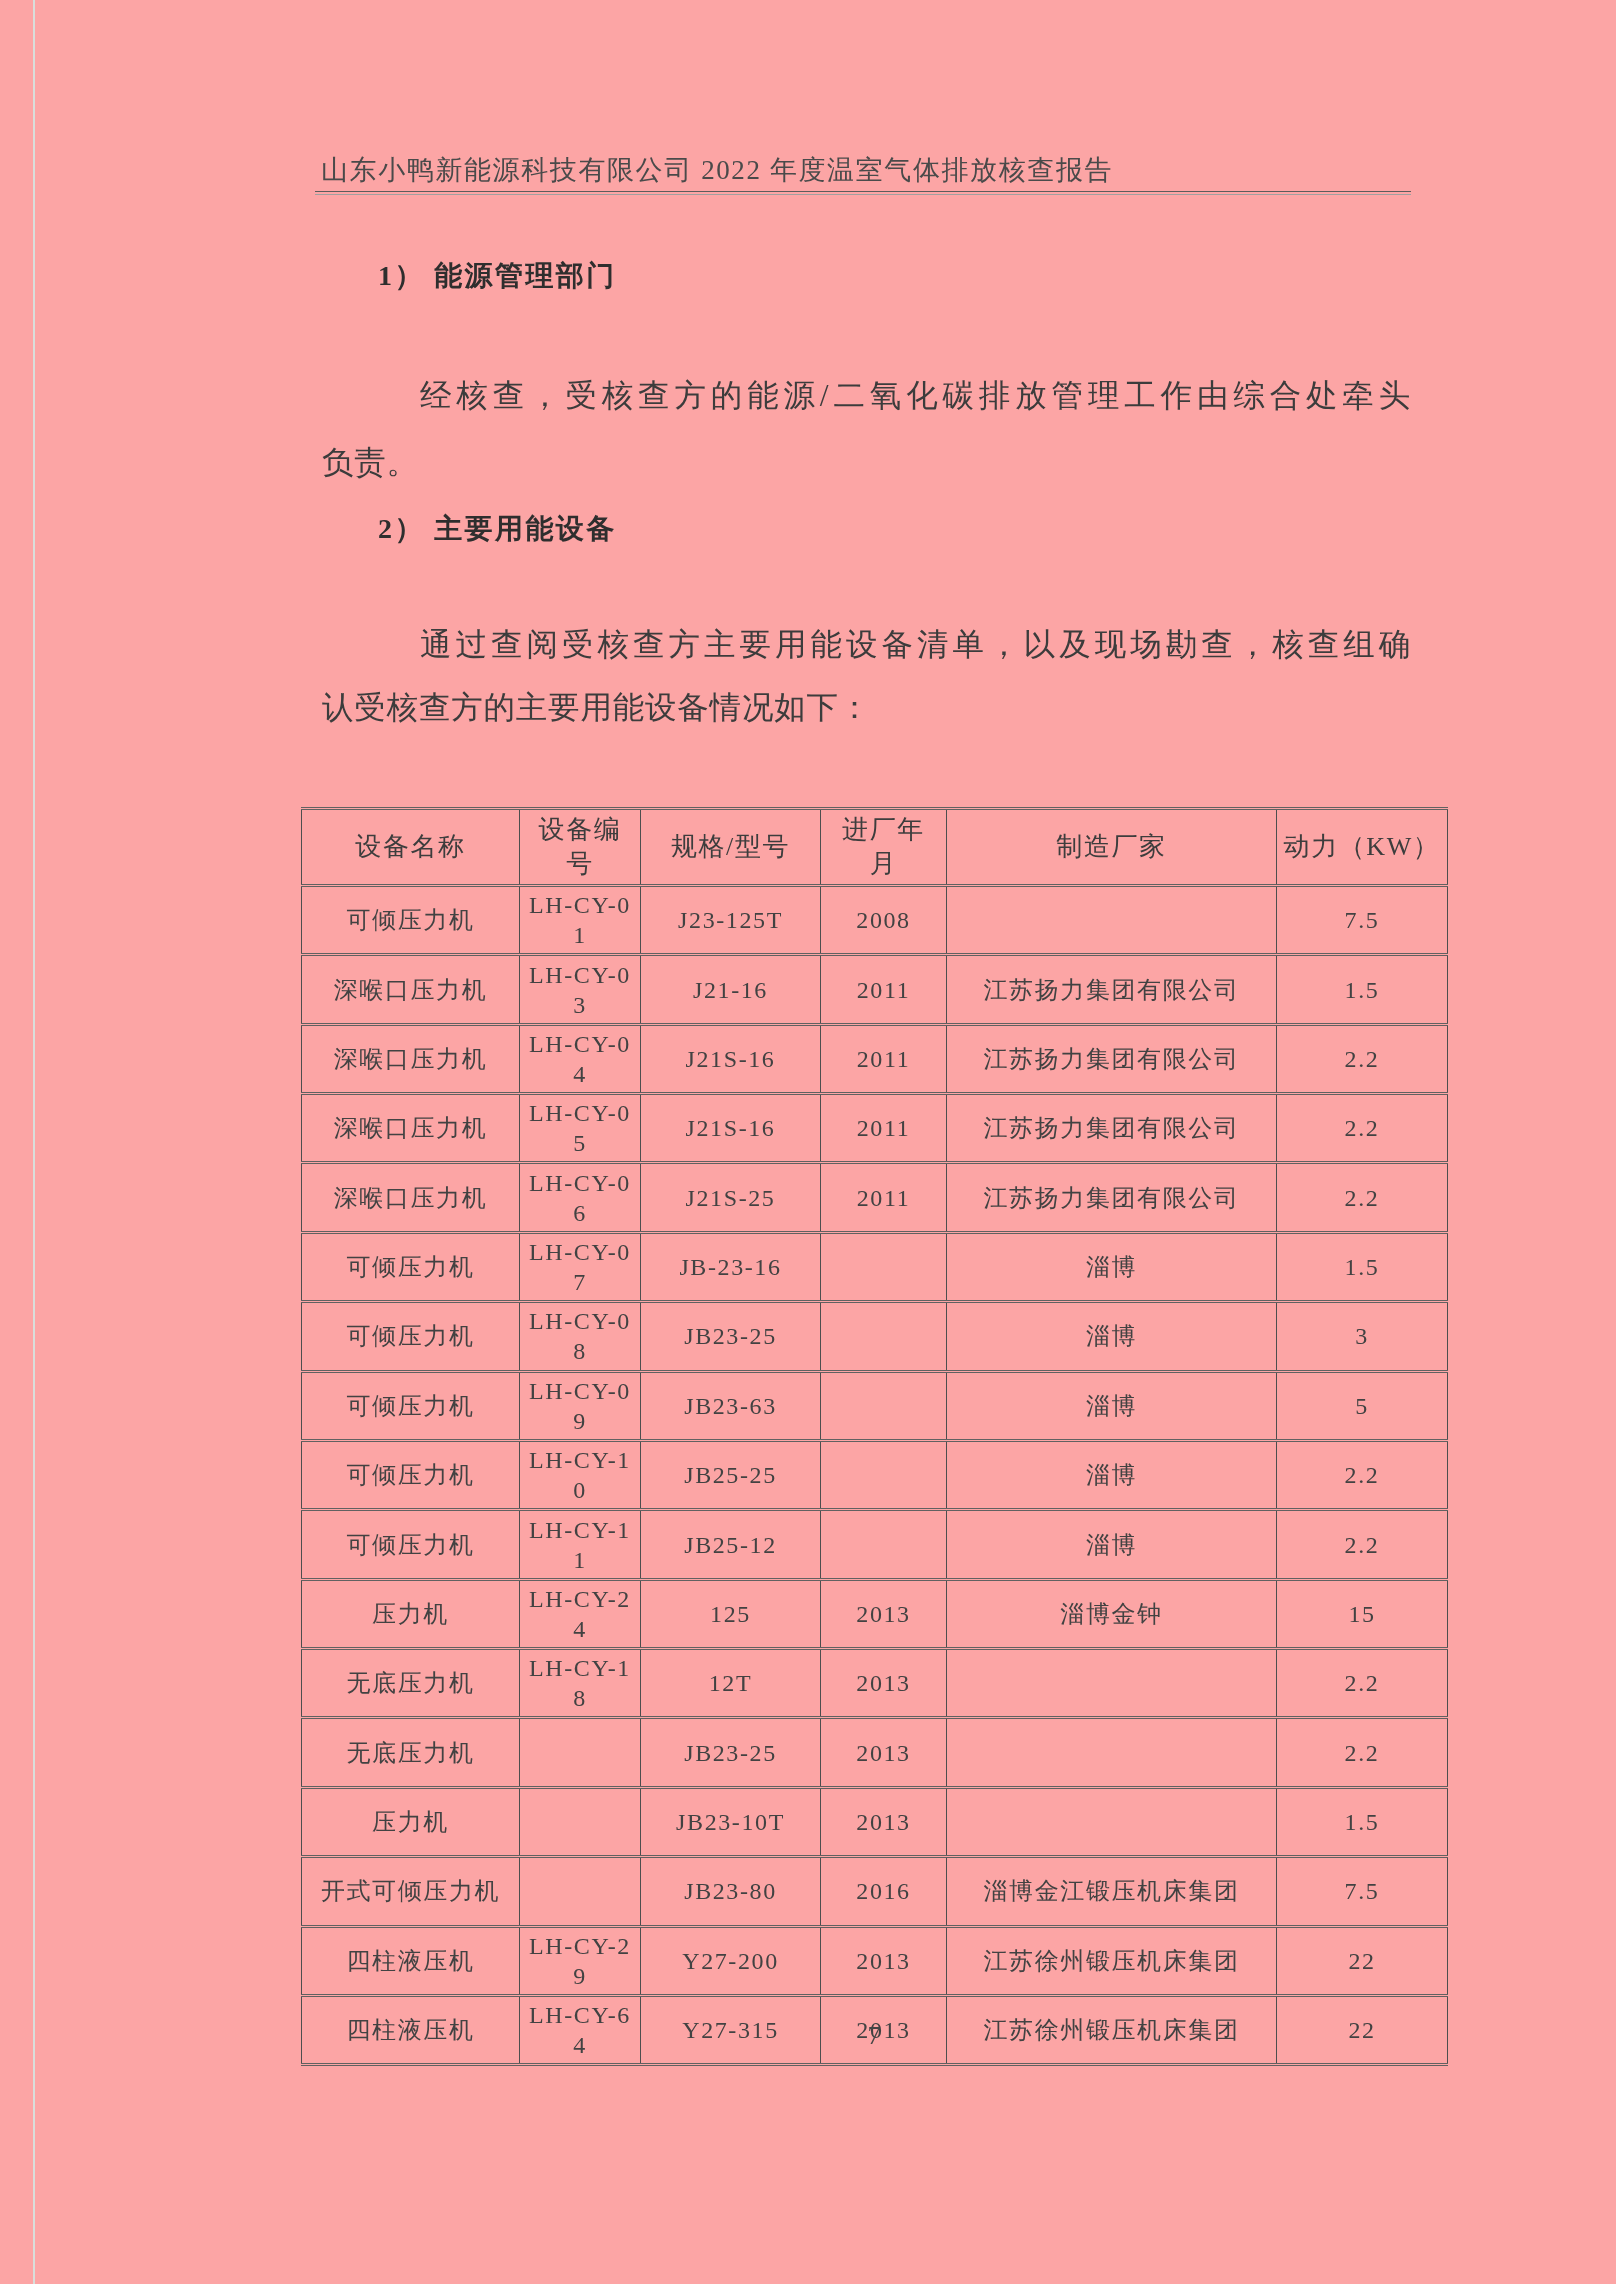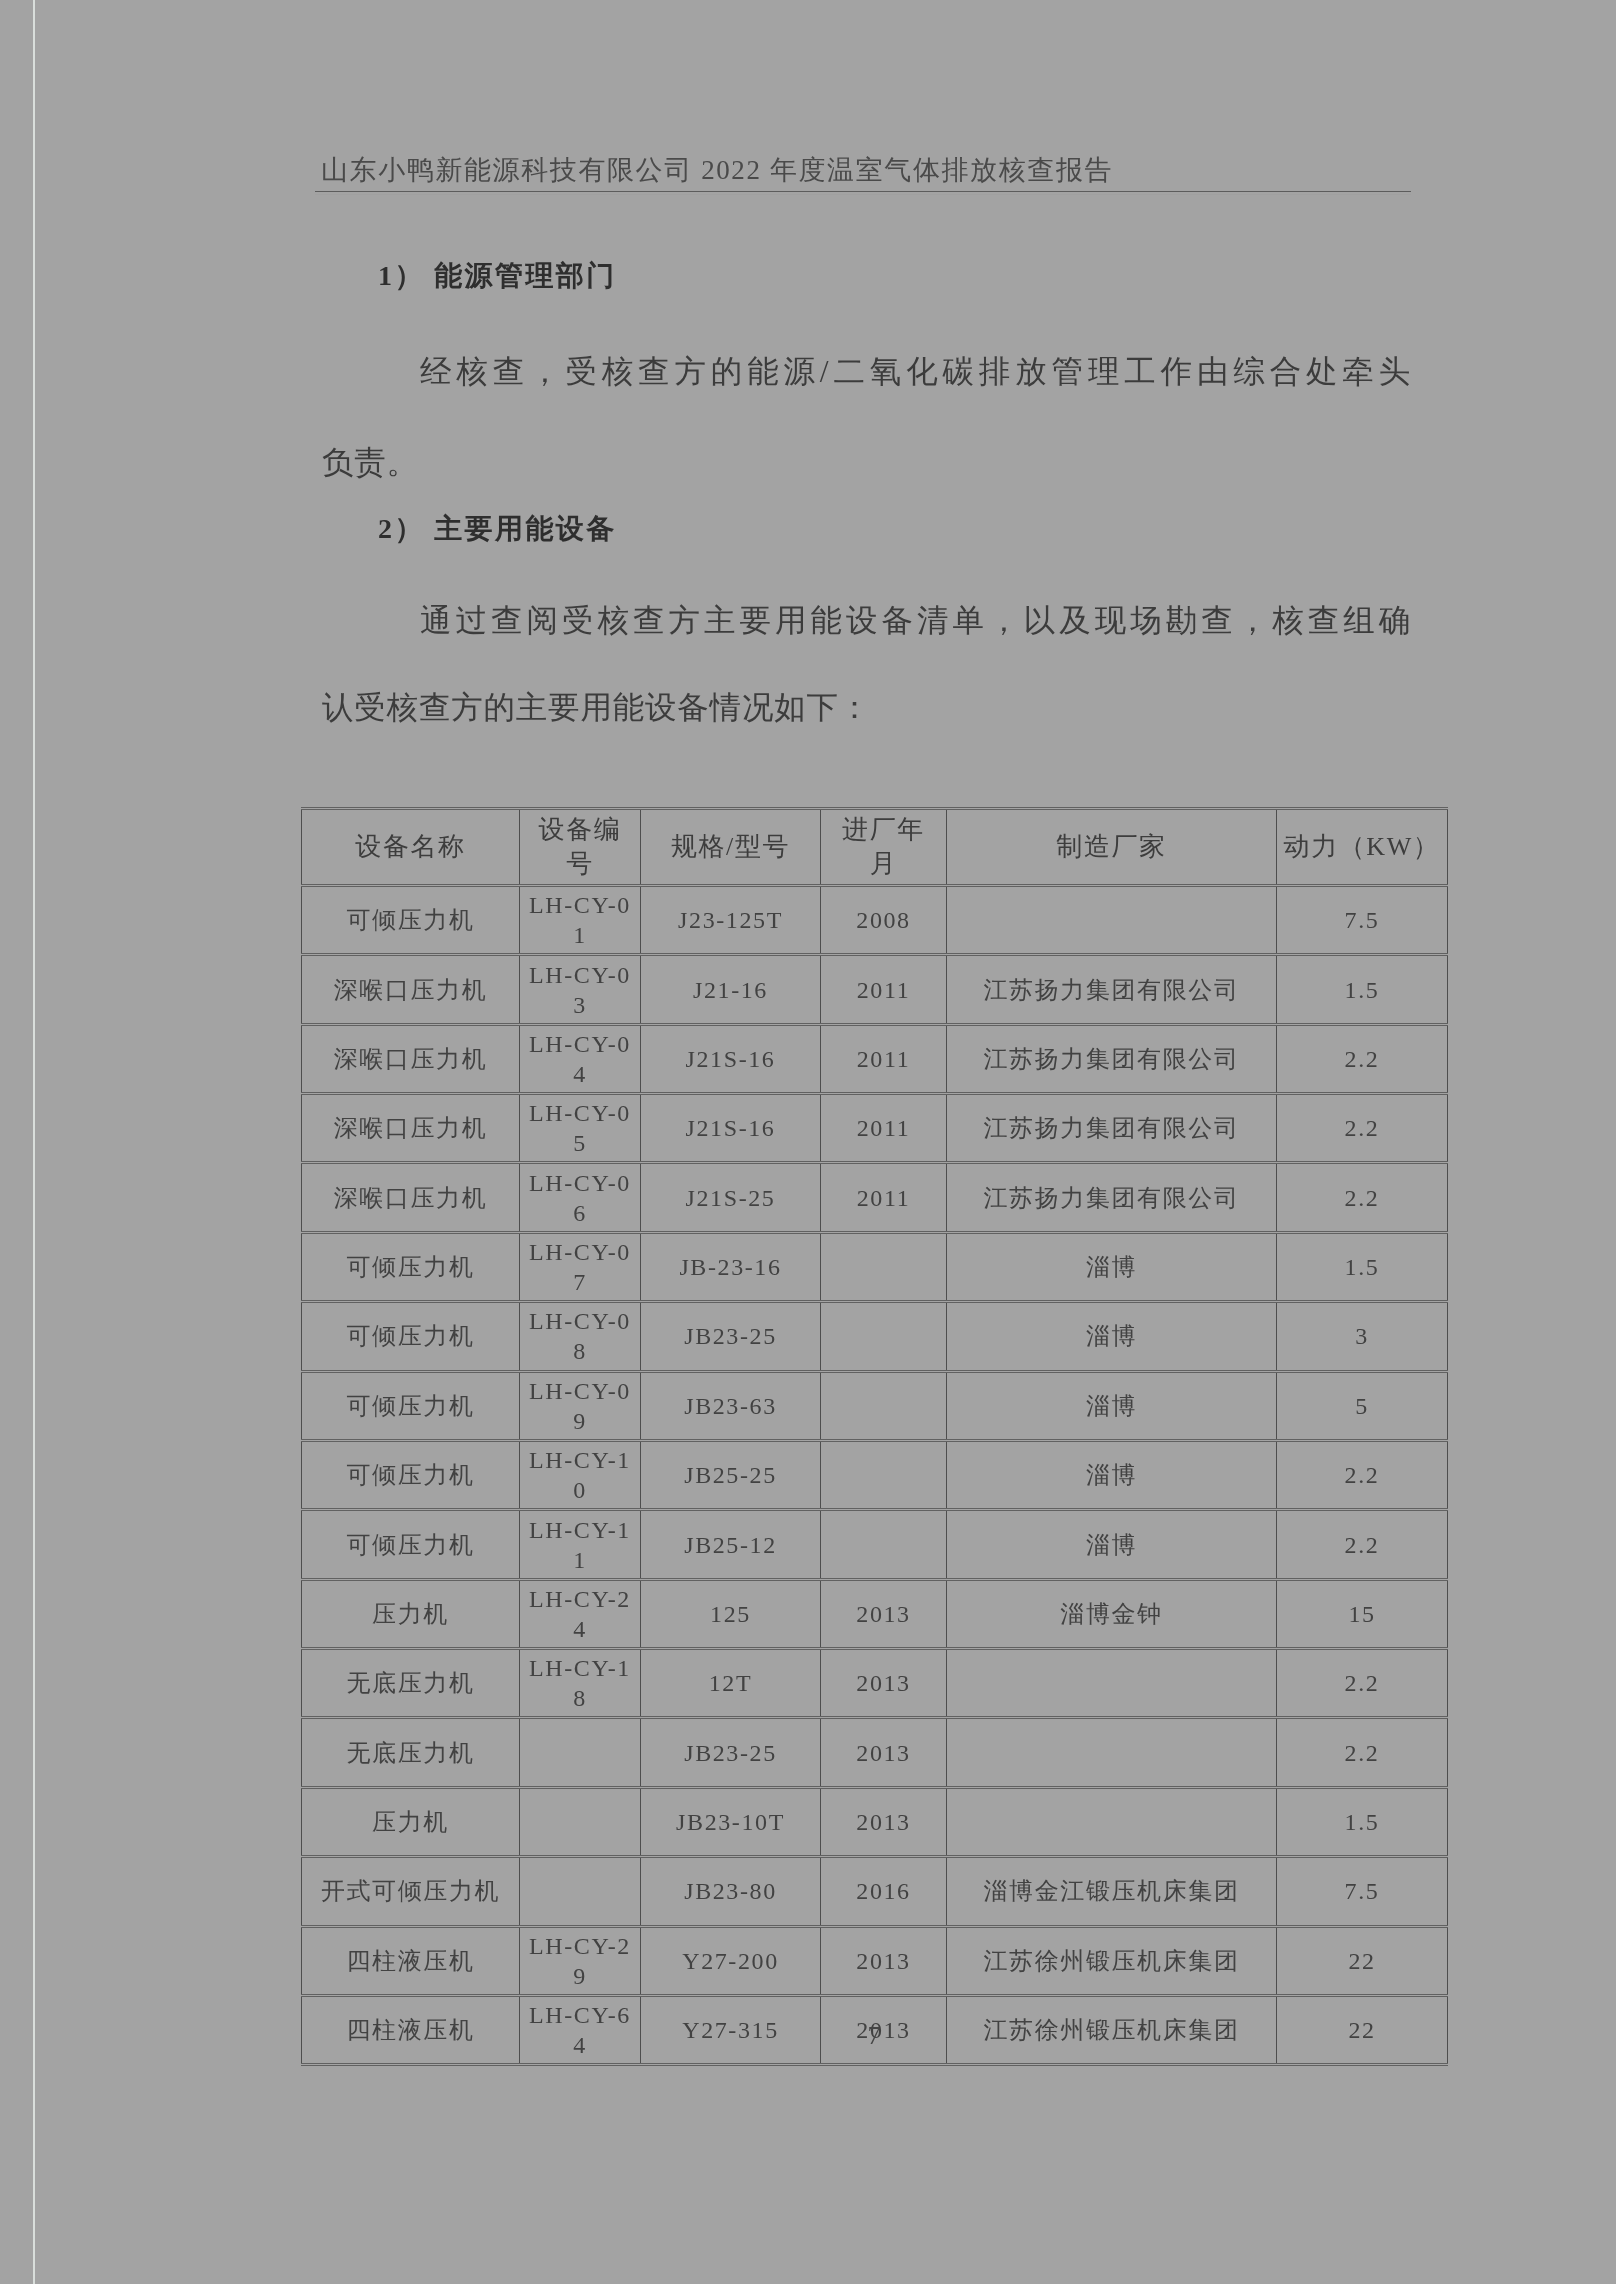--- a/index.html
+++ b/index.html
@@ -4,21 +4,21 @@
 <style>
   html, body {
     margin: 0;
     padding: 0;
     background: #ffffff;
   }
   .page {
     position: relative;
     width: 1616px;
     height: 2284px;
-    background: #a3a3a3;
+    background: #fca5a5;
     overflow: hidden;
     font-family: "Liberation Serif", "DejaVu Serif", serif;
     color: #3a3a3a;
   }
   .scan-edge {
     position: absolute;
     left: 33px;
     top: 0;
     width: 1.6px;
     height: 2284px;
@@ -59,20 +59,21 @@
     letter-spacing: 0.8px;
     color: #3c3c3c;
     white-space: nowrap;
   }
   .body-line.justified {
     left: 420px;
     width: 991px;
     white-space: normal;
     text-align: justify;
     text-align-last: justify;
+    margin-top: 24px;
   }
   .p1l1 { top: 351px; }
   .p1l2 { left: 322px; top: 442px; }
   .p2l1 { top: 600px; }
   .p2l2 { left: 322px; top: 687px; }
   .table-title {
     position: absolute;
     left: 301px;
     top: 744px;
     width: 1146px;

